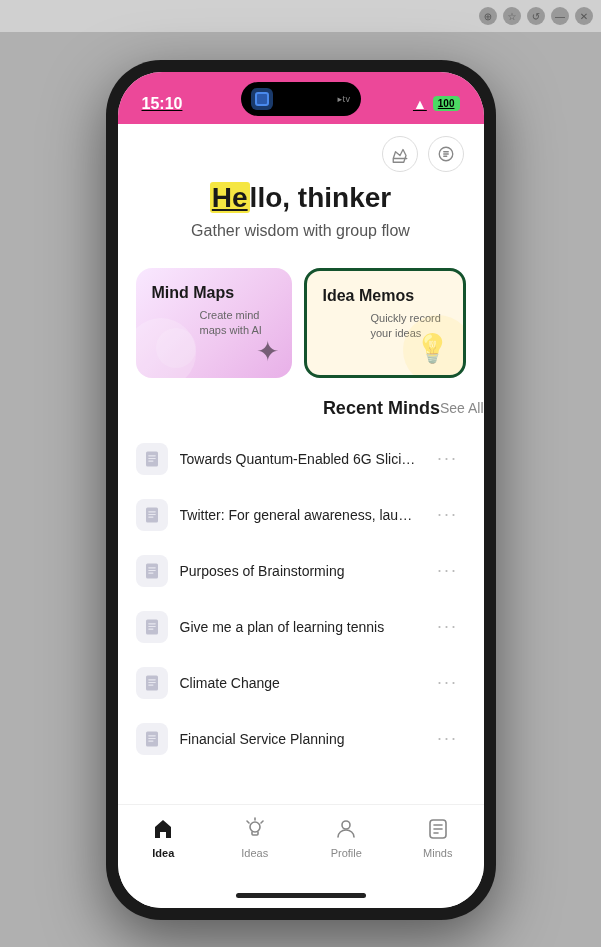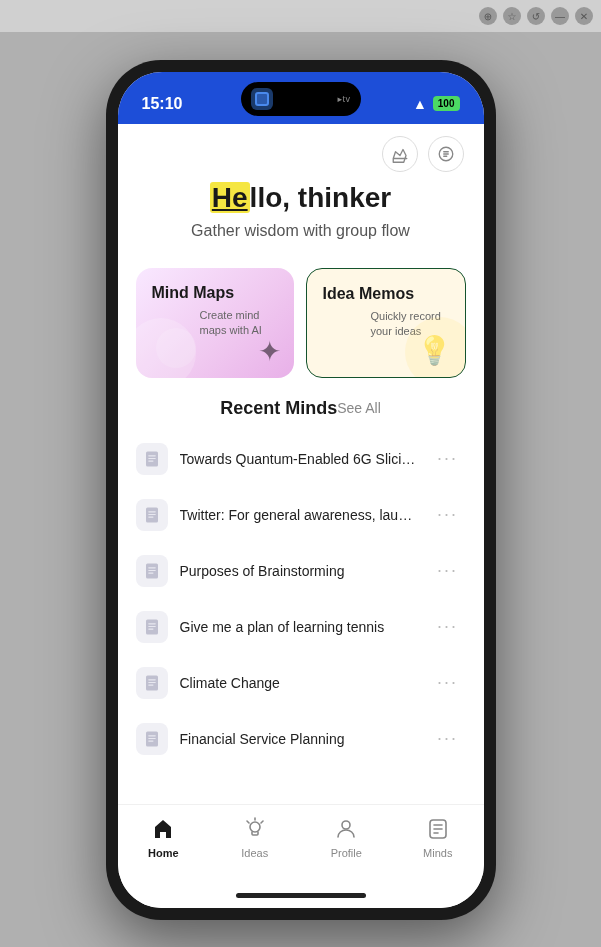--- a/index.html
+++ b/index.html
@@ -57,27 +57,28 @@
       border-radius: 44px;
       overflow: hidden;
       position: relative;
       display: flex;
       flex-direction: column;
     }
 
     
     .status-bar {
       height: 52px;
-      background: #1d4ed8;
+      background: #ec4899;
       display: flex;
       align-items: center;
       justify-content: space-between;
       padding: 12px 24px 0;
       flex-shrink: 0;
       position: relative;
+      text-decoration: underline;
     }
     .status-time {
       color: #fff;
       font-size: 16px;
       font-weight: 600;
     }
     .status-island {
       position: absolute;
       top: 10px;
       left: 50%;
@@ -192,21 +193,21 @@
       min-height: 110px;
       position: relative;
       overflow: hidden;
       cursor: pointer;
     }
     .card-mind-maps {
       background: linear-gradient(135deg, #f9e8ff 0%, #f0c8f0 60%, #e8b0e8 100%);
     }
     .card-idea-memos {
       background: #fff8e6;
-      border: 1px solid #14532d;
+      border: 3px solid #14532d;
     }
     .card-title {
       font-size: 16px;
       font-weight: 700;
       color: #1a1a1a;
       margin-bottom: 6px;
     }
     .card-subtitle {
       font-size: 11px;
       color: #666;
@@ -217,23 +218,23 @@
       position: absolute;
       bottom: 10px;
       right: 12px;
       font-size: 28px;
       opacity: 0.5;
     }
 
     
     .section-header {
       display: flex;
-      justify-content: center;
-      align-items: center;
-      padding: 4px 18px 12px;
+      justify-content: flex-end;
+      align-items: center;
+      padding: 4px 0 12px;
     }
     .section-title {
       font-size: 18px;
       font-weight: 700;
       color: #1a1a1a;
     }
     .see-all-btn {
       font-size: 14px;
       color: #888;
       cursor: pointer;
@@ -492,21 +493,21 @@
 
       <div class="bottom-nav">
 
         <div class="nav-item">
           <div class="nav-icon active">
             <svg viewBox="0 0 24 24" fill="#1a1a1a" stroke="none">
               <path d="M12 3L4 10v11h5v-6h6v6h5V10L12 3z"></path>
 
             </svg>
           </div>
-          <span class="nav-label active">Home</span>
+          <span class="nav-label active">Idea</span>
         </div>
 
         <div class="nav-item">
           <div class="nav-icon">
             <svg viewBox="0 0 24 24" fill="none" stroke="#888" stroke-width="1.6">
               <circle cx="12" cy="10" r="5"></circle>
               <path d="M9 15v2a1 1 0 001 1h4a1 1 0 001-1v-2" stroke-linecap="round"></path>
               <line x1="12" y1="3" x2="12" y2="1" stroke-linecap="round"></line>
               <line x1="18" y1="6" x2="20" y2="4" stroke-linecap="round"></line>
               <line x1="6" y1="6" x2="4" y2="4" stroke-linecap="round"></line>

